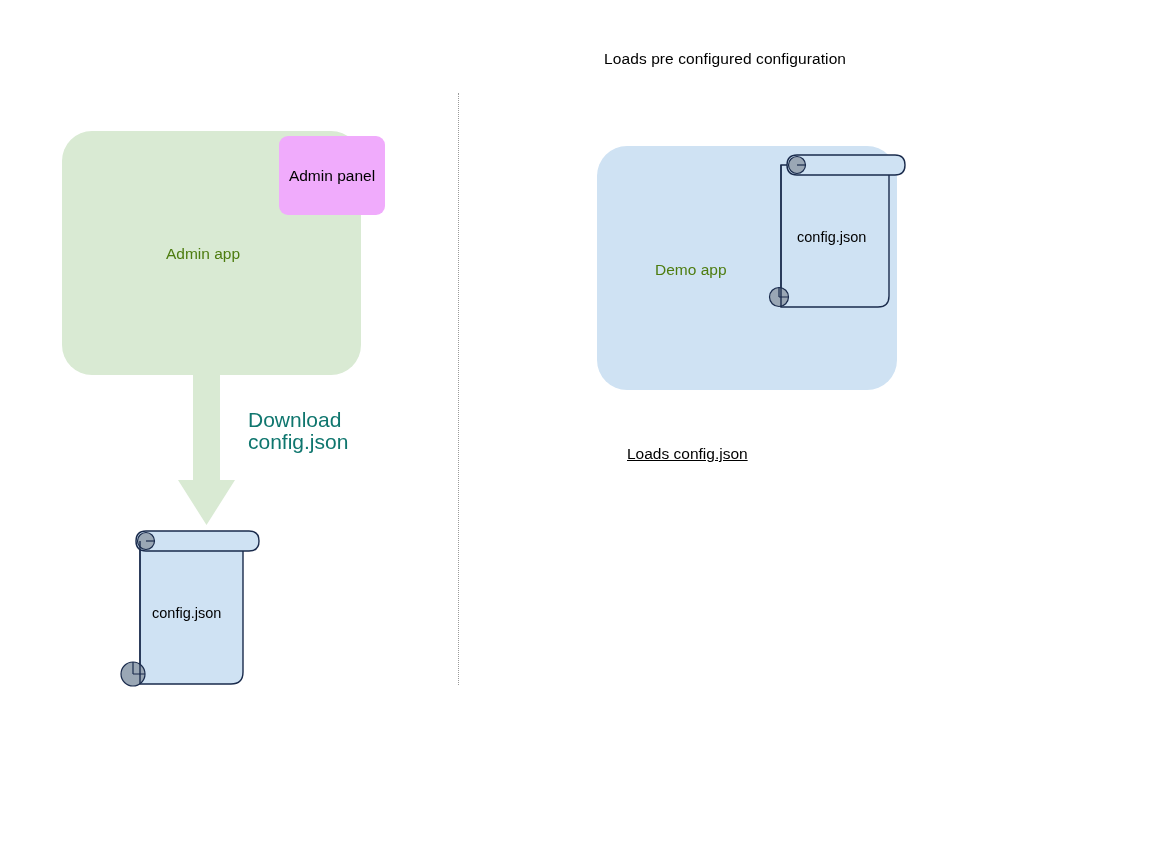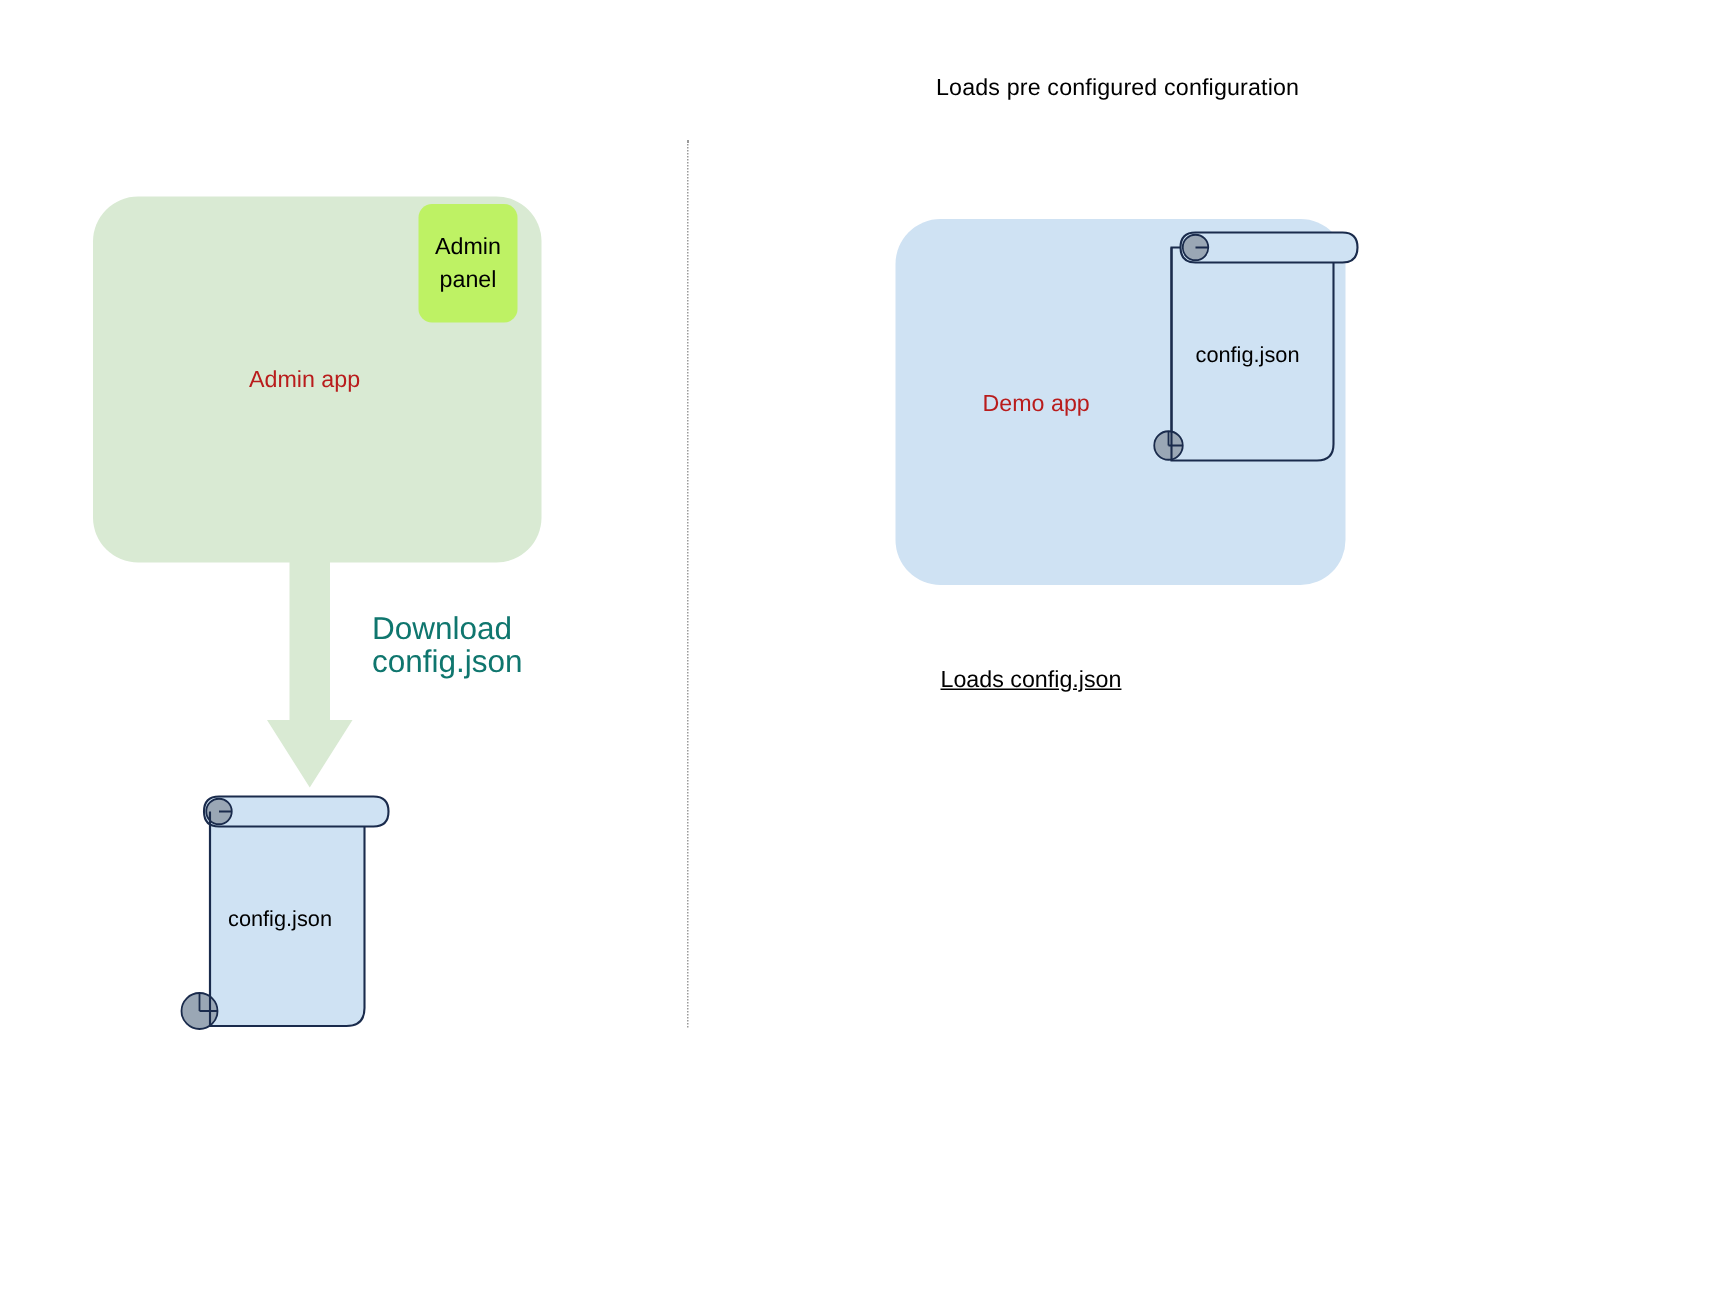--- a/index.html
+++ b/index.html
@@ -59,29 +59,29 @@
   .app-box-blue {
     left: 597px; top: 146px;
     width: 300px; height: 244px;
     background: #cfe2f3;
   }
   .app-label {
     position: absolute;
     font-size: 15.5px;
     line-height: 18px;
     white-space: nowrap;
-    color: #b91c1c;
+    color: #4d7c0f;
   }
 
   
   .badge {
     position: absolute;
     left: 279px; top: 136px;
-    width: 66px; height: 79px;
-    background: #bef264;
+    width: 106px; height: 79px;
+    background: #f0abfc;
     border-radius: 9px;
     display: flex;
     align-items: center;
     justify-content: center;
     text-align: center;
     font-size: 15.5px;
     line-height: 22px;
     color: #000000;
   }
 
@@ -154,21 +154,21 @@
       <path d="M15,149 m-12,0 a12,12 0 1,0 24,0 a12,12 0 1,0 -24,0" fill="#9aa7b5" stroke="#1a2b4c" stroke-width="1.2"></path>
       <path d="M15,149 L27,149 M15,149 L15,137" stroke="#1a2b4c" stroke-width="1.2" fill="none"></path>
 
       <path d="M22,16 L22,159" stroke="#1a2b4c" stroke-width="1.4" fill="none"></path>
     </svg>
     <div class="scroll-label" style="left:34px; top:80px;">config.json</div>
   </div>
 
   <div class="divider"></div>
 
-  <div class="section-title abs" style="left:604px; top:50px;margin-left:20px;">Loads pre configured configuration</div>
+  <div class="section-title abs" style="left:604px; top:50px;">Loads pre configured configuration</div>
 
   <div class="app-box app-box-blue"></div>
   <div class="app-label" style="left:655px; top:261px;">Demo app</div>
 
   <div class="scroll-wrap" style="left:765px; top:148px; width:148px; height:172px;">
     <svg width="148" height="172" viewBox="0 0 148 172">
 
       <path d="M16,17 L124,17 L124,148 Q124,159 113,159 L16,159 Z" fill="#cfe2f3" stroke="#1a2b4c" stroke-width="1.4"></path>
 
       <path d="M32,7 L130,7 Q140,7 140,17 Q140,27 130,27 L32,27 Q22,27 22,17 Q22,7 32,7 Z" fill="#cfe2f3" stroke="#1a2b4c" stroke-width="1.4"></path>

